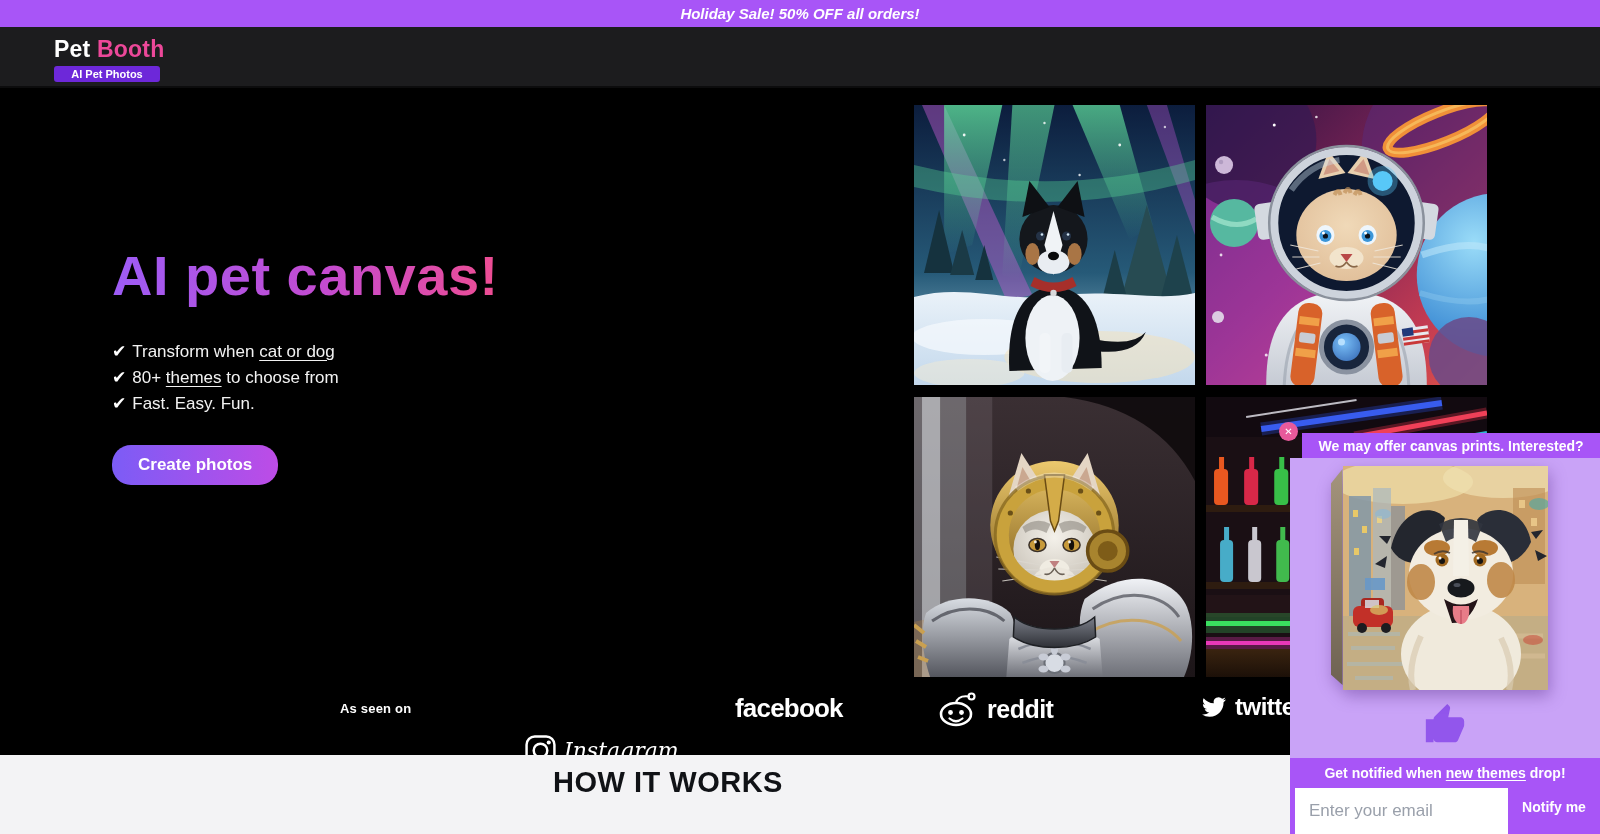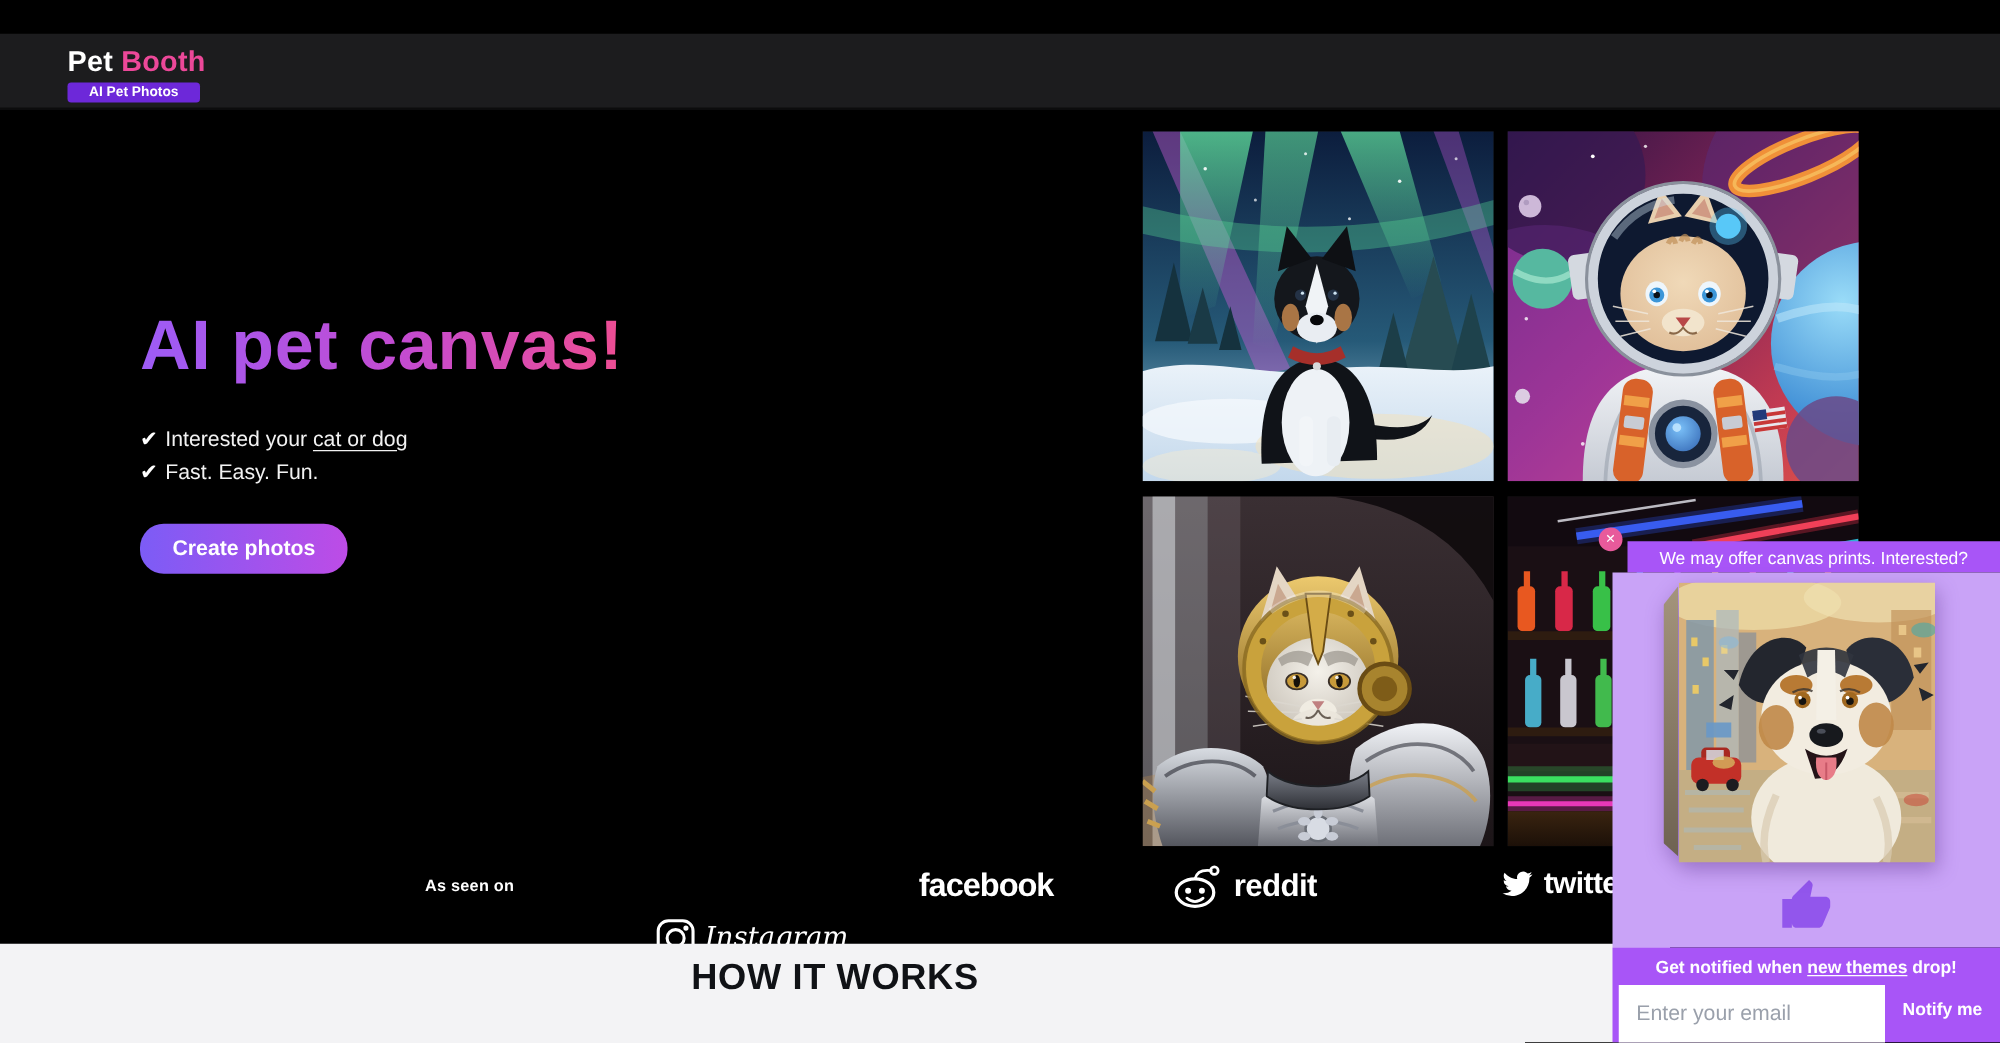--- a/index.html
+++ b/index.html
@@ -58,21 +58,21 @@
   .how { position:absolute; left:0; top:755px; width:1336px; height:79px; background:#f3f3f5; }
   .how h2 { text-align:center; margin-top:11px; font-size:29px; font-weight:800;
     letter-spacing:.5px; color:#101216; }
 
   
   .popup { position:absolute; left:1290px; top:433px; width:310px; height:401px; z-index:50; }
   .popup-close { position:absolute; left:-11px; top:-11px; width:19px; height:19px; border:none;
     border-radius:50%; background:#e85a9b; color:#fff; font-size:10px; font-weight:700;
     display:flex; align-items:center; justify-content:center; cursor:pointer; z-index:60;
     font-family:inherit; }
-  .popup-header { height:25px; background:#a855f7; color:#fff; font-size:14px; font-weight:400;
+  .popup-header { height:25px; background:#a855f7; color:#fff; font-size:14px; font-weight:700;
     display:flex; align-items:center; justify-content:center;margin-left:12px; }
   .popup-body { height:300px; background:#c9a3f7; display:flex; flex-direction:column; align-items:center; }
   .canvas3d { position:relative; margin-top:8px; width:205px; height:224px;
     filter:drop-shadow(2px 6px 8px rgba(60,20,110,.35)); }
   .canvas-face { position:absolute; left:0; top:0; width:205px; height:224px; overflow:hidden; }
   .canvas-face svg { display:block; width:100%; height:100%; }
   .canvas-edge { position:absolute; left:-12px; top:3px; width:12px; height:216px;
     background:linear-gradient(180deg,#a4947c,#6e6252);
     clip-path:polygon(100% 0, 100% 100%, 0 95%, 0 7%); }
   .thumb { margin-top:12px; width:46px; height:46px; }
@@ -85,38 +85,44 @@
     font-family:inherit; padding:0 0 14px 14px; color:#333; outline:none; }
   .email-input::placeholder { color:#9aa0ab; }
   .notify-btn { flex:1; border:none; background:transparent; color:#fff; font-size:14px;
     font-weight:700; font-family:inherit; cursor:pointer; padding-bottom:22px; }
 </style>
 </head>
 <body>
 
 <div class="page">
 
+  <div class="banner">
+    <span>Holiday Sale! 50% OFF all orders!</span>
+  </div>
 
   <header class="header">
     <div class="brand">
       <div class="brand-name">
         <span>Pet</span>
         <span class="pink">Booth</span>
       </div>
       <div class="brand-badge">AI Pet Photos</div>
     </div>
   </header>
 
   <section class="hero">
 
     <div class="hero-copy">
       <div class="h1-line2">AI pet canvas!</div>
       <div class="features">
         <div class="feature">
-          <span class="check">✔</span><span>Interested your </span><span class="lnk">cat or dog</span><span></span>
+          <span class="check">✔</span><span>Transform when </span><span class="lnk">cat or dog</span><span></span>
+        </div>
+        <div class="feature">
+          <span class="check">✔</span><span>80+ </span><span class="lnk">themes</span><span> to choose from</span>
         </div>
         <div class="feature">
           <span class="check">✔</span><span>Fast. Easy. Fun.</span><span class="lnk"></span><span></span>
         </div>
       </div>
       <button class="cta">Create photos</button>
     </div>
 
     <div class="grid">
 

